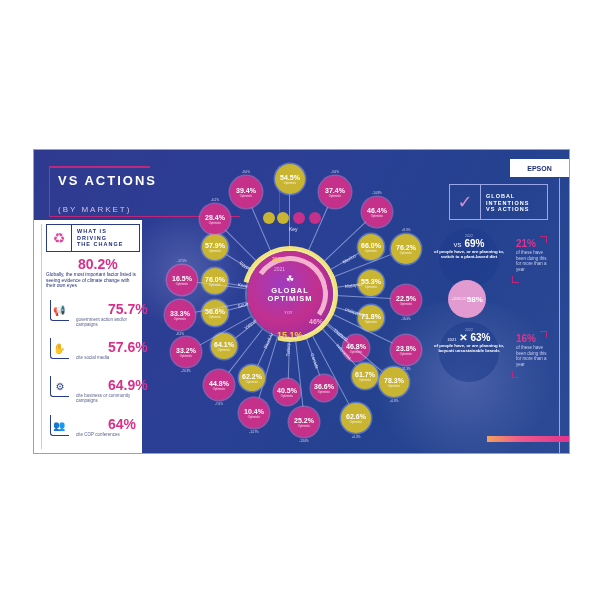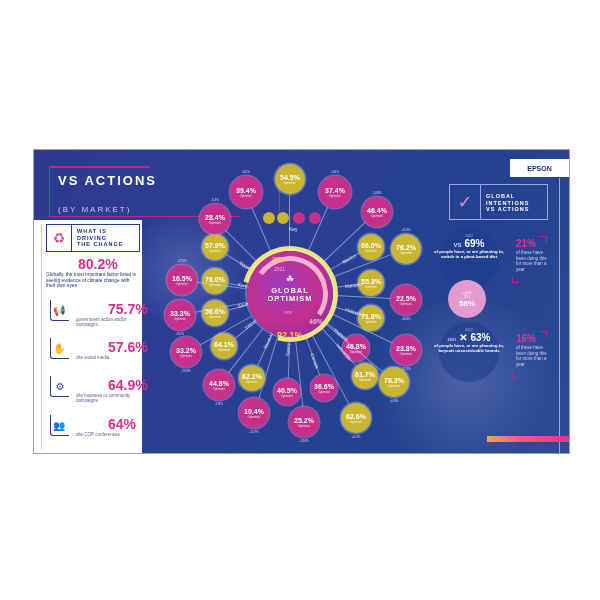--- a/index.html
+++ b/index.html
@@ -39,21 +39,21 @@
   .yr { position:absolute; font-size:5px; font-weight:bold; }
   .key-row { position:absolute; left:229px; top:62px; }
   .key-dot { position:absolute; width:12px; height:12px; border-radius:50%; }
   .epson { position:absolute; left:476px; top:9px; width:59px; height:18px; background:#ffffff; color:#1e2e7a; font-weight:bold; font-size:7px; display:flex; align-items:center; justify-content:center; }
   .right-box { position:absolute; left:415px; top:34px; width:97px; height:34px; border:1px solid #9aa6e6; }
   .right-icon { position:absolute; left:0; top:0; width:30px; height:34px; border-right:1px solid #9aa6e6; color:#d88cd0; font-size:18px; display:flex; align-items:center; justify-content:center; }
   .right-title { position:absolute; left:36px; top:8px; color:#ffffff; font-size:5.5px; line-height:6.5px; font-weight:bold; letter-spacing:1px; }
   .side-line { position:absolute; left:525px; top:28px; width:1px; height:275px; background:#9aa6e6; }
   .stat-circle { position:absolute; border-radius:50%; background:rgba(30,60,140,0.55); }
   .big-stat { position:absolute; color:#ffffff; text-align:center; }
-  .pink-circle { position:absolute; border-radius:50%; background:#e29bd0; color:#ffffff; text-align:right; display:flex; flex-direction:column; align-items:center; justify-content:center; }
+  .pink-circle { position:absolute; border-radius:50%; background:#e29bd0; color:#ffffff; text-align:right; display:flex; flex-direction:row; align-items:center; justify-content:center; }
   .side-pct { position:absolute; color:#e0358c; font-weight:bold; font-size:10px; }
   .side-desc { position:absolute; color:#c8ccf0; font-size:4.5px; line-height:5.5px; }
   .bracket { position:absolute; width:6px; height:6px; border-color:#c0267c; border-style:solid; }
   .grad-bar { position:absolute; left:453px; top:286px; width:82px; height:6px; background:linear-gradient(90deg,#f2a35a 0%,#ef5a8a 40%,#e0358c 100%); }
 </style>
 </head>
 <body>
 
 <div class="frame">
   <div class="cloud" style="left:330px;top:150px;width:200px;height:160px;"></div>
@@ -292,21 +292,21 @@
   <div class="center-arc-inner"></div>
   <div class="yr" style="left:238px;top:106px;color:#f2d23a;">2022</div>
   <div class="yr" style="left:240px;top:116px;color:#e9b5df;font-weight:normal;">2021</div>
   <div class="center-icon">☘</div>
   <div class="center-title">
     <div>GLOBAL</div>
     <div>OPTIMISM</div>
   </div>
   <div style="position:absolute;left:250px;top:160px;color:#e5c6f0;font-size:4px;">YOY</div>
   <div style="position:absolute;left:275px;top:168px;color:#f3b2cf;font-weight:bold;font-size:7px;">46%</div>
-  <div style="position:absolute;left:243px;top:180px;color:#f2d23a;font-weight:bold;font-size:9px;">92.1%</div>
+  <div style="position:absolute;left:243px;top:180px;color:#f2d23a;font-weight:bold;font-size:9px;">15.1%</div>
 
   <div class="epson">EPSON</div>
   <div class="side-line"></div>
   <div class="right-box">
     <div class="right-icon">✓</div>
     <div class="right-title">
       <div>GLOBAL</div>
       <div>INTENTIONS</div>
       <div>VS ACTIONS</div>
     </div>

